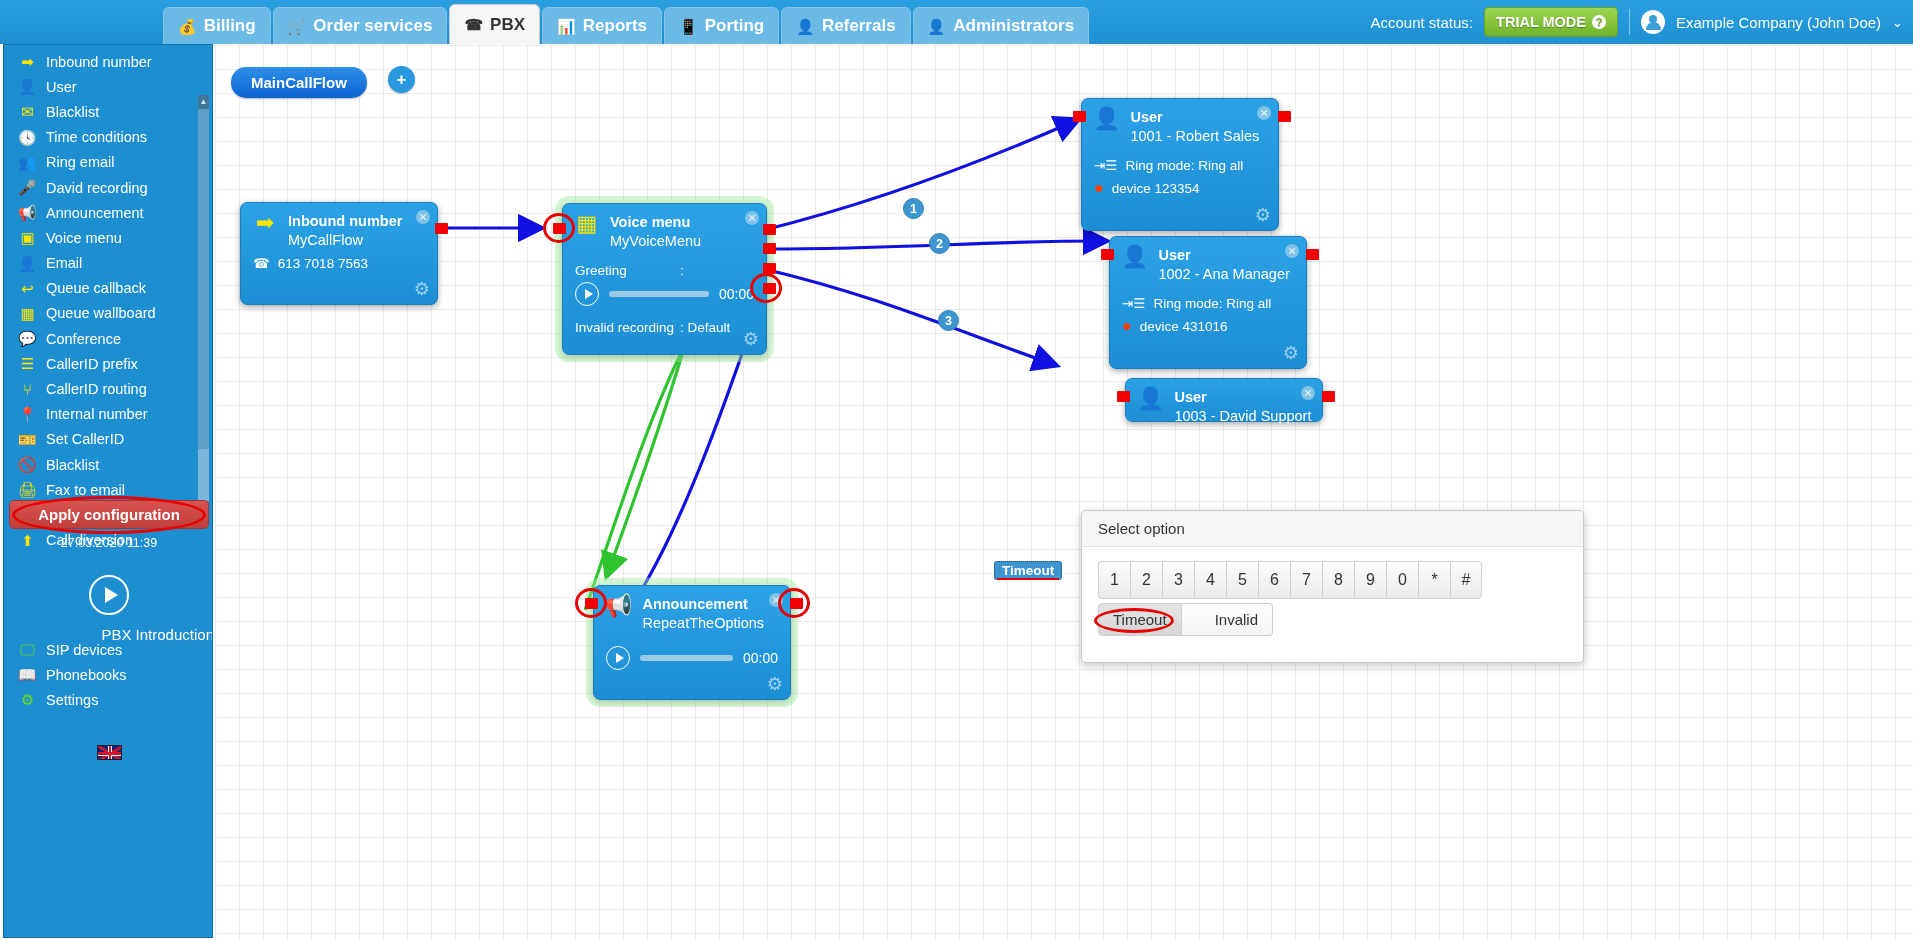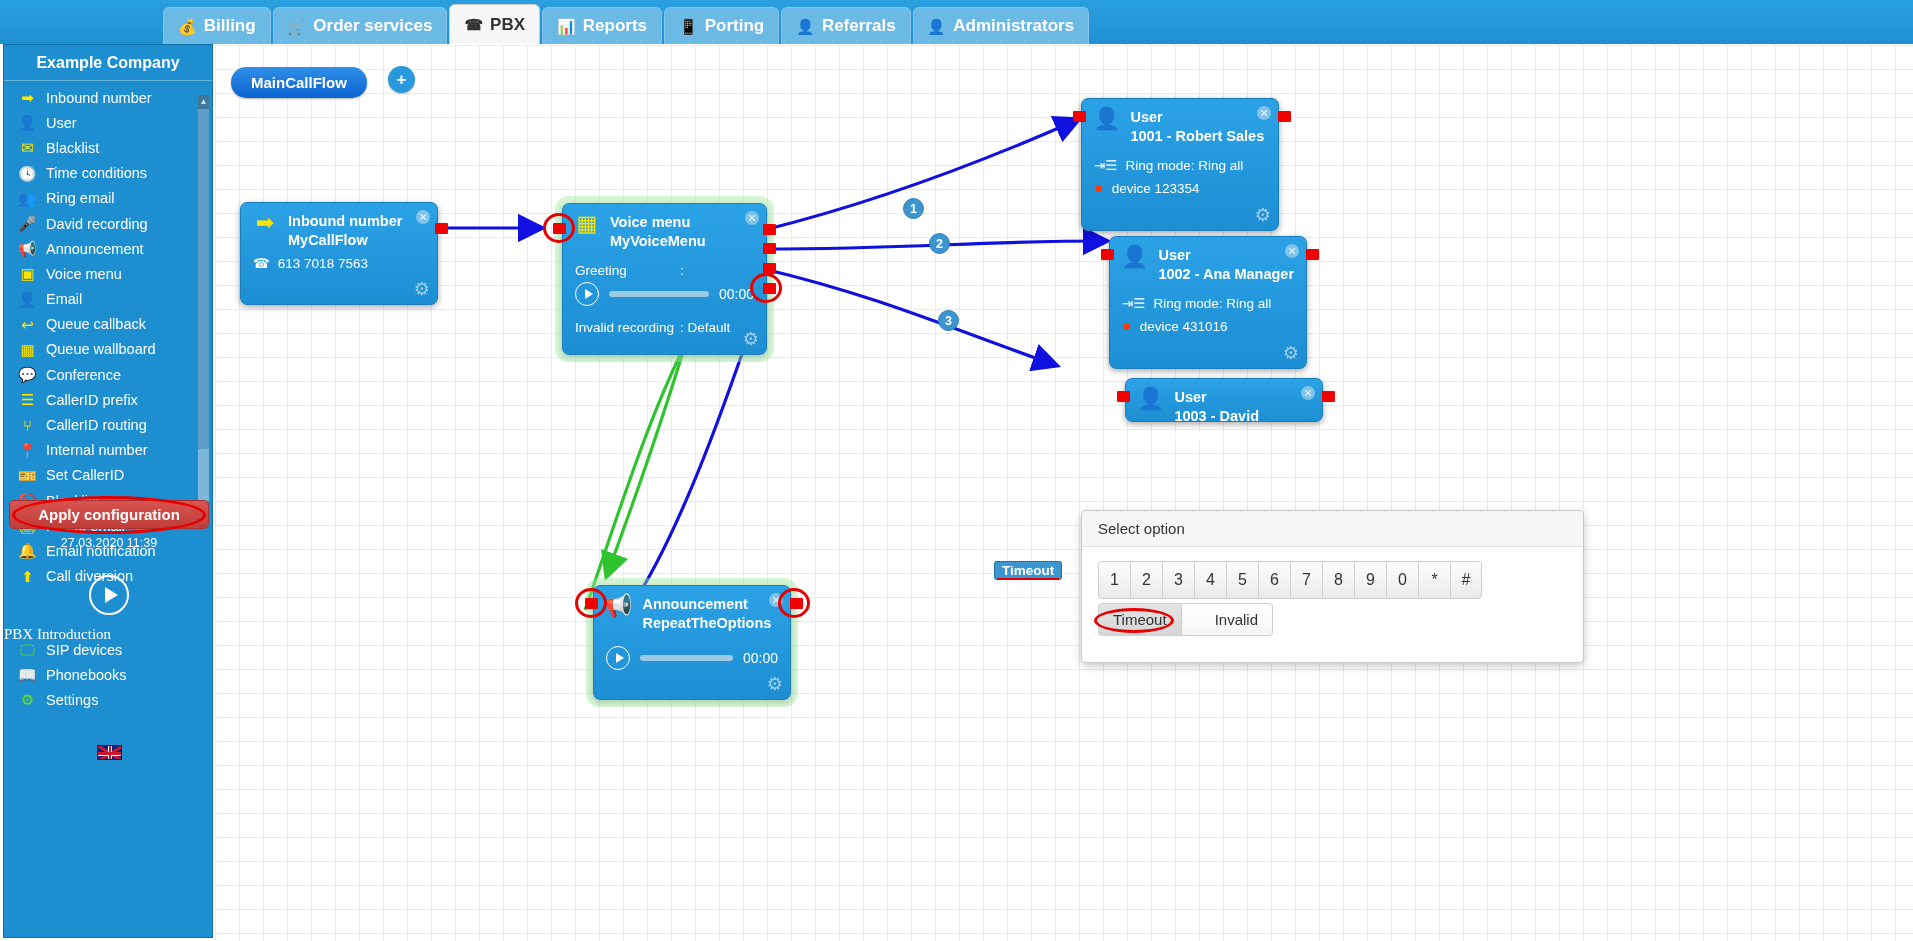--- a/index.html
+++ b/index.html
@@ -90,21 +90,21 @@
     display:flex;align-items:center;justify-content:center; cursor:pointer;
     position:relative;
     text-align:right;
   }
   #applyring{
     position:absolute; left:8px; top:451px; width:194px; height:38px;
     border:3.5px solid #e60000; border-radius:50%; pointer-events:none;
   }
   #applytime{ text-align:center; font-size:12.5px; margin-top:7px; color:#ffffff; }
 
-  #introbox{ position:absolute; left:0; top:530px; width:210px; text-align:left;font-family:Liberation Serif, serif; }
+  #introbox{ position:absolute; left:0; top:530px; width:210px; text-align:right; }
   #playcircle{
     width:40px;height:40px;border-radius:50%;border:2px solid #ffffff;
     margin:0 auto; display:flex;align-items:center;justify-content:center; cursor:pointer;
   }
   #playcircle .tri{
     width:0;height:0;border-left:13px solid #ffffff;border-top:8px solid transparent;border-bottom:8px solid transparent;
     margin-left:4px;
   }
   #introlabel{ font-size:15px; margin-top:11px; }
 
@@ -153,21 +153,21 @@
   .node{
     position:absolute; border-radius:7px;
     background:linear-gradient(#2ca2e6,#1d8ed3);
     color:#ffffff; box-shadow:0 2px 6px rgba(0,0,0,.35);
     border:1px solid #1b7fbe;
   }
   .node.sel{ box-shadow:0 0 0 7px rgba(160,235,160,.45), 0 2px 6px rgba(0,0,0,.35); }
   .node .hdr{ display:flex; gap:10px; padding:9px 10px 2px 11px; }
   .node .nic{ font-size:22px; line-height:22px; color:#ffe400; flex:0 0 26px; text-align:center;}
   .node .ttl{ font-size:14.5px; font-weight:bold; line-height:19px; }
-  .node .sub{ font-size:14.5px; font-weight:bold; line-height:19px; }
+  .node .sub{ font-size:14.5px; font-weight:normal; line-height:19px; }
   .node .close{
     position:absolute; right:7px; top:7px; width:14px;height:14px;border-radius:50%;
     background:#7fc3e8; color:#eaf6fd; font-size:11px; line-height:14px; text-align:center; cursor:pointer;
   }
   .node .gear{
     position:absolute; right:7px; bottom:4px; font-size:18px; color:#9ad0ee; cursor:pointer;
   }
   .node .row{ display:flex; align-items:center; gap:8px; padding:3px 12px; font-size:13.5px; }
   .kv{ display:flex; font-size:13.5px; padding:2px 12px; }
   .kv .k{ width:105px; }
@@ -257,24 +257,37 @@
       </div>
       <div class="tab">
         <span class="ti">👤</span>
         <span>Referrals</span>
       </div>
       <div class="tab">
         <span class="ti">👤</span>
         <span>Administrators</span>
       </div>
     </div>
+  <div id="acct">
+    <span class="lbl">Account status:</span>
+    <div id="trial">
+      <span>TRIAL MODE</span>
+      <span class="q">?</span>
+    </div>
+    <span class="sep"></span>
+    <span id="avatar">
+      <span class="head"></span>
+      <span class="body"></span>
+    </span>
+    <span>Example Company (John Doe)</span>
+    <span class="caret">⌄</span>
+  </div>
 </div>
 
 <div id="sidebar">
-  <div id="company">Example Company</div>
   <div class="navlist" id="navlist">
       <div class="navitem">
         <span class="ic">➡</span>
         <span>Inbound number</span>
       </div>
       <div class="navitem">
         <span class="ic">👤</span>
         <span>User</span>
       </div>
       <div class="navitem">

